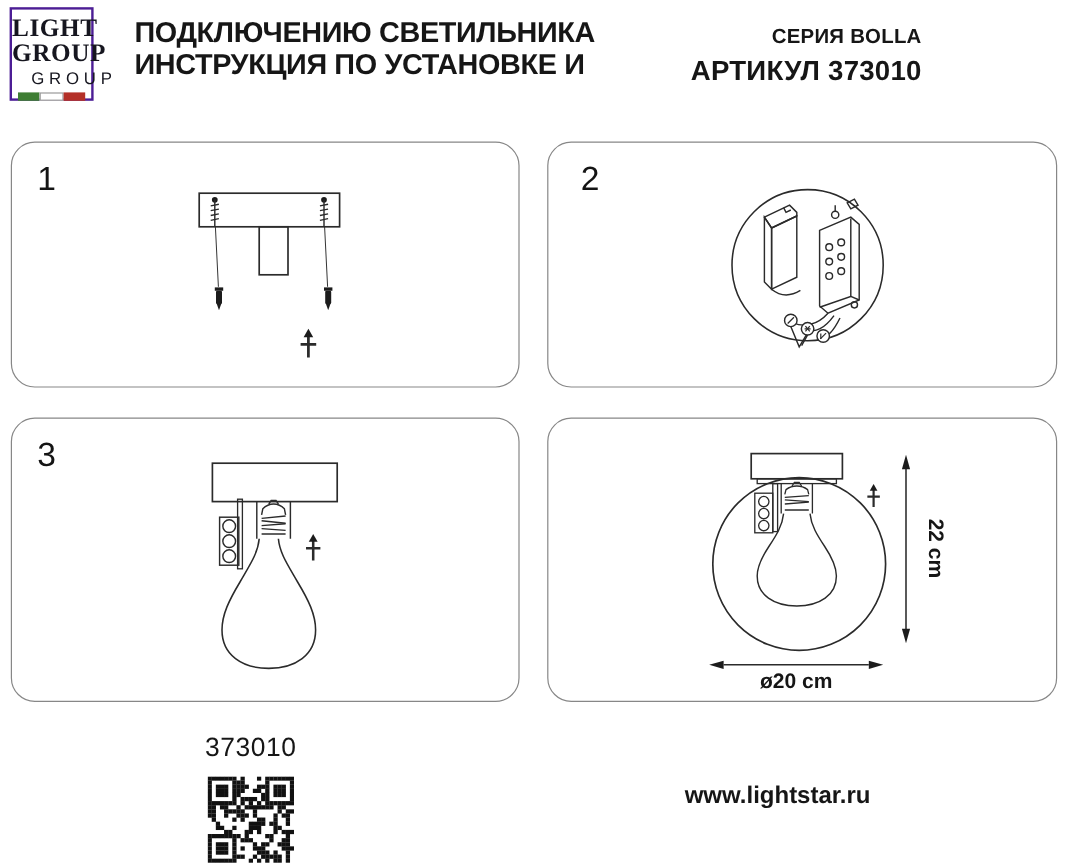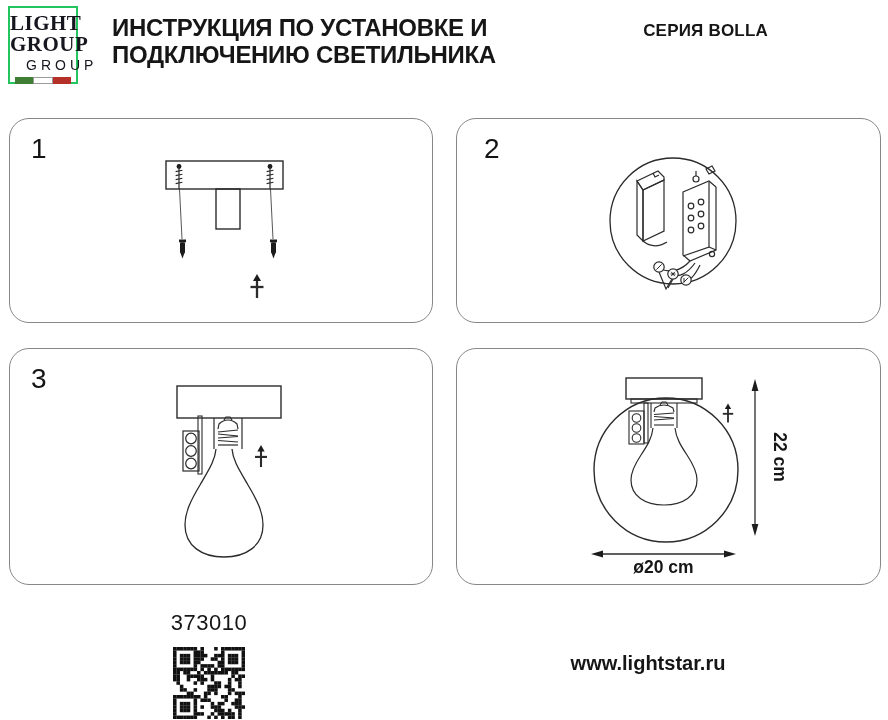--- a/index.html
+++ b/index.html
@@ -1,20 +1,20 @@
 <!DOCTYPE html>
 <html style="--line: #2b2b2b; --text: #161616; --panel-border: #878787; --logo-green: #3e7d33; --logo-red: #b43028; --logo-navy: #16161f;"><head>
 <meta charset="utf-8">
 <style>
   html,body{margin:0;padding:0;background:#fff;}
   .sheet{position:relative;width:888px;height:720px;background:#ffffff;overflow:hidden;
          font-family:"Liberation Sans",sans-serif;color:var(--text,#161616);}
 
   
-  .logo-box{position:absolute;left:8px;top:6px;width:70px;height:78px;border:2px solid #22c55e;
+  .logo-box{position:absolute;left:8px;top:6px;width:70px;height:78px;border:2px solid #4c1d95;
             background:#fff;text-align:center;box-sizing:border-box;padding-top:5px;}
   .logo-word{font-family:"Liberation Serif",serif;font-weight:bold;font-size:21px;line-height:21px;
              letter-spacing:.5px;color:var(--logo-navy,#16161f);}
   .logo-group{font-size:14px;letter-spacing:4px;margin-top:2px;padding-left:16px;color:var(--logo-navy,#16161f);}
   .logo-flag{width:56px;height:7px;margin:4px auto 0;display:flex;}
   .logo-flag span{flex:1;height:100%;box-sizing:border-box;}
   .flag-green{background:var(--logo-green,#3e7d33);}
   .flag-white{background:#fff;border:1px solid #9a9a9a;}
   .flag-red{background:var(--logo-red,#b43028);}
 
@@ -52,26 +52,27 @@
     <div class="logo-word">GROUP</div>
     <div class="logo-group">GROUP</div>
     <div class="logo-flag">
       <span class="flag-green"></span>
       <span class="flag-white"></span>
       <span class="flag-red"></span>
     </div>
   </div>
 
   <div class="title">
+    <div>ПОДКЛЮЧЕНИЮ СВЕТИЛЬНИКА</div>
     <div>ИНСТРУКЦИЯ ПО УСТАНОВКЕ И</div>
-    <div>ПОДКЛЮЧЕНИЮ СВЕТИЛЬНИКА</div>
   </div>
 
   <div class="hdr-right">
     <div class="series">СЕРИЯ BOLLA</div>
+    <div class="article">АРТИКУЛ 373010</div>
   </div>
 
   <div class="panel p1">
     <div class="num">1</div>
     <svg class="draw" viewBox="0 0 422 203">
       <g stroke="currentColor" fill="none" stroke-width="1.4">
         <rect x="156" y="42" width="117" height="28"></rect>
         <rect x="206" y="70" width="24" height="40"></rect>
       </g>
       <g stroke="currentColor">

